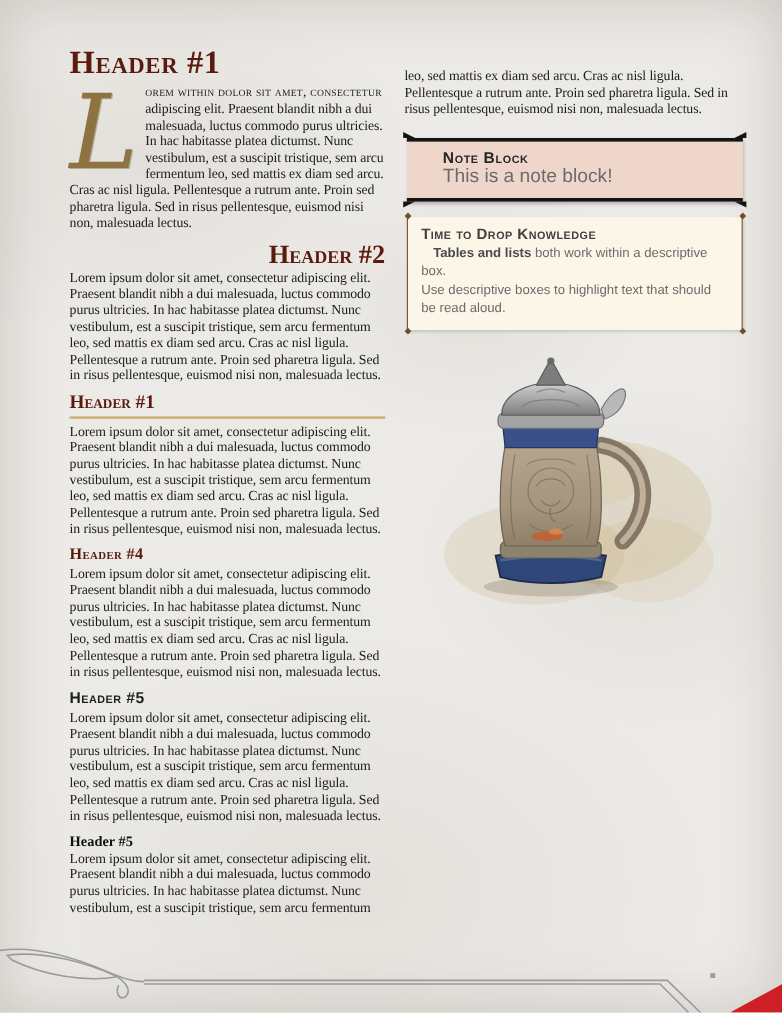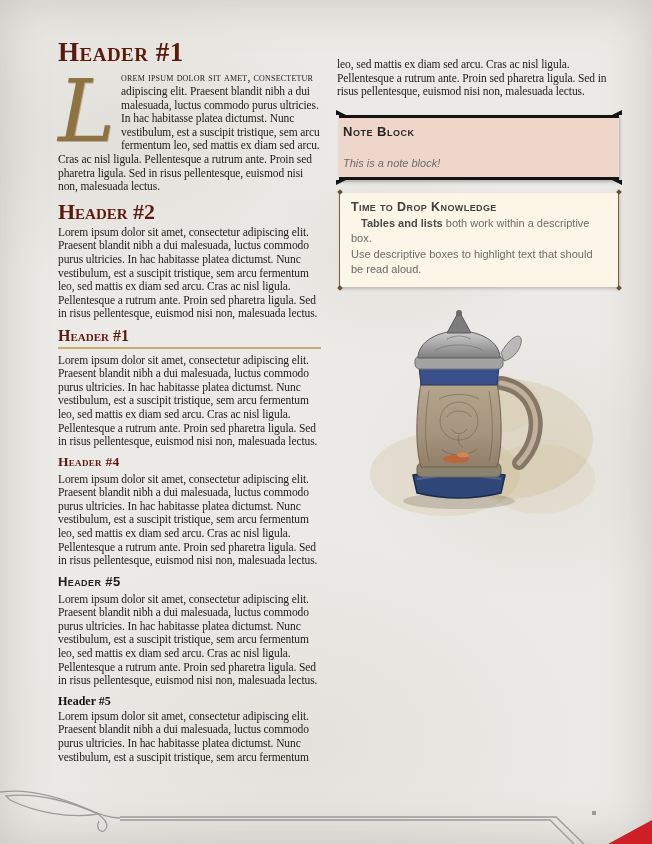--- a/index.html
+++ b/index.html
@@ -14,50 +14,50 @@
     box-shadow: inset 0 0 50px rgba(110,105,95,0.28);
     font-family:"Liberation Serif", serif;
     color:#1b1b1b;
   }
   .col{position:absolute;}
   .col-left{left:58px; top:38px; width:263px;}
   .col-right{left:337px; top:58px; width:284px;}
 
   h1,h2,h3,h4,h5{margin:0; font-family:"Liberation Serif", serif; font-weight:700; color:#5C1A0E; font-variant:small-caps;}
   h1{font-size:27px; line-height:1.05; margin-bottom:5px; letter-spacing:0.5px;}
-  h2{font-size:22px; line-height:1.05; margin:4px 0 3px;}
+  h2{font-size:22px; line-height:1.05; margin:4px 0 3px;text-align:right;}
   h3{font-size:16px; line-height:1.1; margin:6px 0 0; border-bottom:2px solid #C9AD6A; padding-bottom:2px; margin-bottom:5px;}
   h4{font-size:13.5px; line-height:1.1; margin:4px 0 3px; letter-spacing:0.3px;}
   .h5-caps{font-family:"Liberation Sans", sans-serif; font-variant:small-caps; font-weight:700; font-size:13px; color:#1d1d1d; margin:4px 0 4px; letter-spacing:0.4px;}
   .h5-bold{font-family:"Liberation Serif", serif; font-weight:700; font-size:12px; color:#111; margin:4px 0 1px;}
 
   p.body{font-size:11.5px; line-height:13.6px; margin:0 0 6px; text-align:left; letter-spacing:-0.1px;}
   .lead-caps{font-variant:small-caps; letter-spacing:0.2px;}
 
   .dropcap{
     float:left; font-family:"DejaVu Serif", serif; font-style:italic;
     font-size:86px; line-height:72px; color:#8E7340;
     margin:4px 6px 0 0; text-shadow:1px 1px 0 rgba(90,70,30,0.35);
   }
 
   
   .noteblock{
     position:relative; margin:16px 2px 0 2px;
     background:#EFD6CB;
     border-top:3px solid #141414; border-bottom:3px solid #141414;
-    padding:6px 4px 8px;
+    padding:6px 30px 8px;
     box-shadow:1px 2px 3px rgba(0,0,0,0.25);
   }
   .wedge{position:absolute; width:0; height:0;}
   .wedge.tl{top:-8px; left:-3px; border-bottom:5px solid #141414; border-right:10px solid transparent;}
   .wedge.tr{top:-8px; right:-3px; border-bottom:5px solid #141414; border-left:10px solid transparent;}
   .wedge.bl{bottom:-8px; left:-3px; border-top:5px solid #141414; border-right:10px solid transparent;}
   .wedge.br{bottom:-8px; right:-3px; border-top:5px solid #141414; border-left:10px solid transparent;}
   .note-title{font-family:"Liberation Sans", sans-serif; font-variant:small-caps; font-weight:700; font-size:13px; color:#262626; letter-spacing:0.5px;}
-  .note-body{font-family:"Liberation Sans", sans-serif; font-size:11px; color:#6b6b6b; margin-top:18px;font-style:italic;}
+  .note-body{font-family:"Liberation Sans", sans-serif; font-size:16px; color:#6b6b6b; margin-top:0;}
 
   
   .descbox{
     position:relative; margin:13px 2px 0 2px;
     background:#FBF6E7;
     border-left:1px solid #7a5e3a; border-right:1px solid #7a5e3a;
     padding:7px 11px 9px;
     box-shadow:1px 2px 3px rgba(0,0,0,0.18);
   }
   .dot{position:absolute; width:4px; height:4px; background:#6b4f2c; transform:rotate(45deg);}
@@ -75,21 +75,21 @@
 </head>
 <body>
 
 <div class="page">
 
   <div class="col col-left">
     <h1>Header #1</h1>
 
     <div>
       <span class="dropcap">L</span>
-      <p class="body"><span class="lead-caps">orem ipsum dolor sit amet, consectetur</span>
+      <p class="body"><span class="lead-caps">orem within dolor sit amet, consectetur</span>
         <span>adipiscing elit. Praesent blandit nibh a dui malesuada, luctus commodo purus ultricies. In hac habitasse platea dictumst. Nunc vestibulum, est a suscipit tristique, sem arcu fermentum leo, sed mattis ex diam sed arcu. Cras ac nisl ligula. Pellentesque a rutrum ante. Proin sed pharetra ligula. Sed in risus pellentesque, euismod nisi non, malesuada lectus.</span></p>
     </div>
 
     <h2>Header #2</h2>
     <p class="body">Lorem ipsum dolor sit amet, consectetur adipiscing elit. Praesent blandit nibh a dui malesuada, luctus commodo purus ultricies. In hac habitasse platea dictumst. Nunc vestibulum, est a suscipit tristique, sem arcu fermentum leo, sed mattis ex diam sed arcu. Cras ac nisl ligula. Pellentesque a rutrum ante. Proin sed pharetra ligula. Sed in risus pellentesque, euismod nisi non, malesuada lectus.</p>
 
     <h3>Header #1</h3>
     <p class="body">Lorem ipsum dolor sit amet, consectetur adipiscing elit. Praesent blandit nibh a dui malesuada, luctus commodo purus ultricies. In hac habitasse platea dictumst. Nunc vestibulum, est a suscipit tristique, sem arcu fermentum leo, sed mattis ex diam sed arcu. Cras ac nisl ligula. Pellentesque a rutrum ante. Proin sed pharetra ligula. Sed in risus pellentesque, euismod nisi non, malesuada lectus.</p>
 
     <h4>Header #4</h4>

